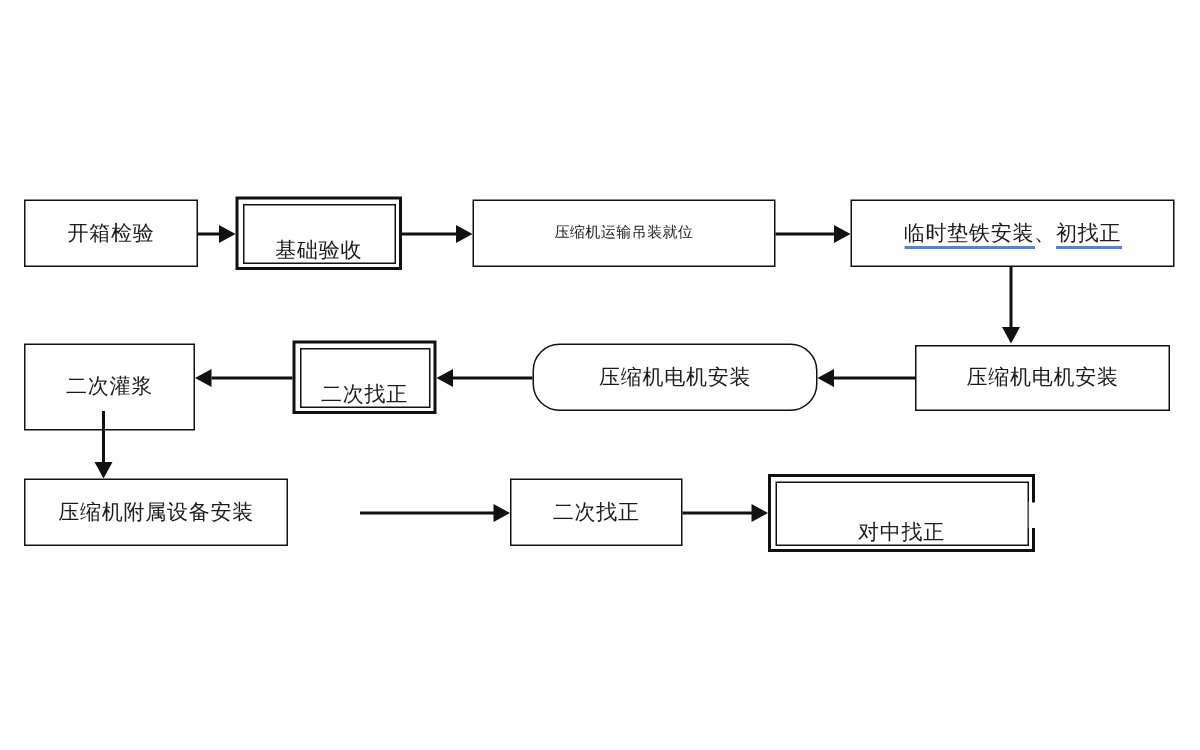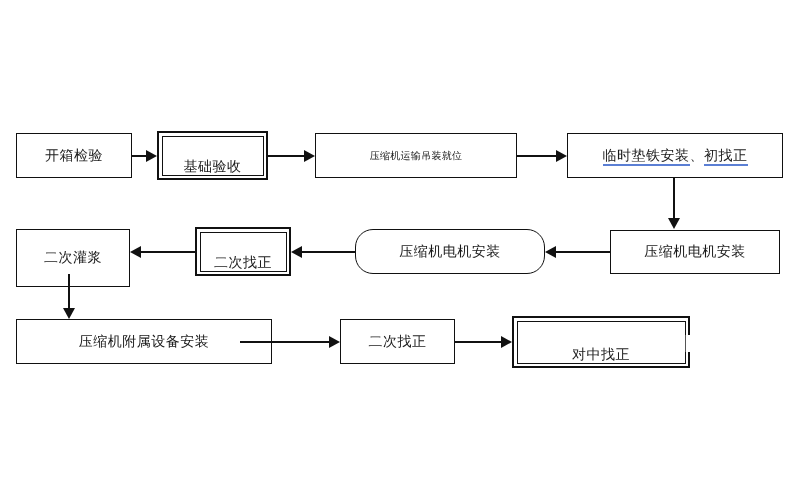--- a/index.html
+++ b/index.html
@@ -188,21 +188,21 @@
 
   <div class="node" style="left:16px; top:229px; width:114px; height:58px;">
     <span class="txt">二次灌浆</span>
   </div>
 
   <div class="conn" style="left:68px; top:274px; width:2px; height:46px;">
     <div class="line-v" style="height:35px;"></div>
     <div class="arrow down" style="left:-5.5px; top:34px;"></div>
   </div>
 
-  <div class="node" style="left:16px; top:319px; width:256px; height:45px;">
+  <div class="node" style="left:16px; top:319px; width:176px; height:45px;">
     <span class="txt">压缩机附属设备安装</span>
   </div>
 
   <div class="conn" style="left:240px; top:341px; width:100px; height:2px;">
     <div class="line-h" style="width:90px;"></div>
     <div class="arrow right" style="left:89px; top:-5.5px;"></div>
   </div>
 
   <div class="node" style="left:340px; top:319px; width:115px; height:45px;">
     <span class="txt">二次找正</span>

